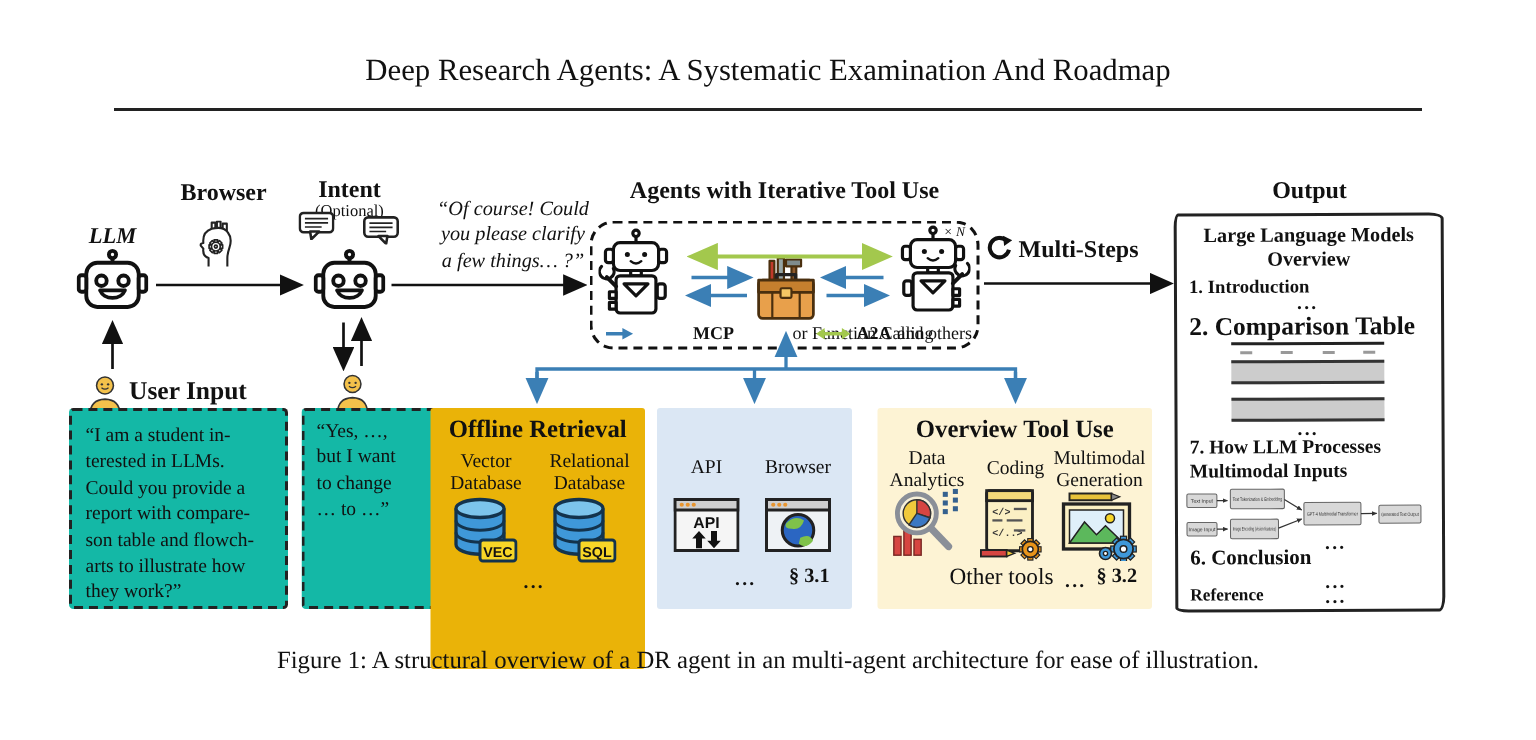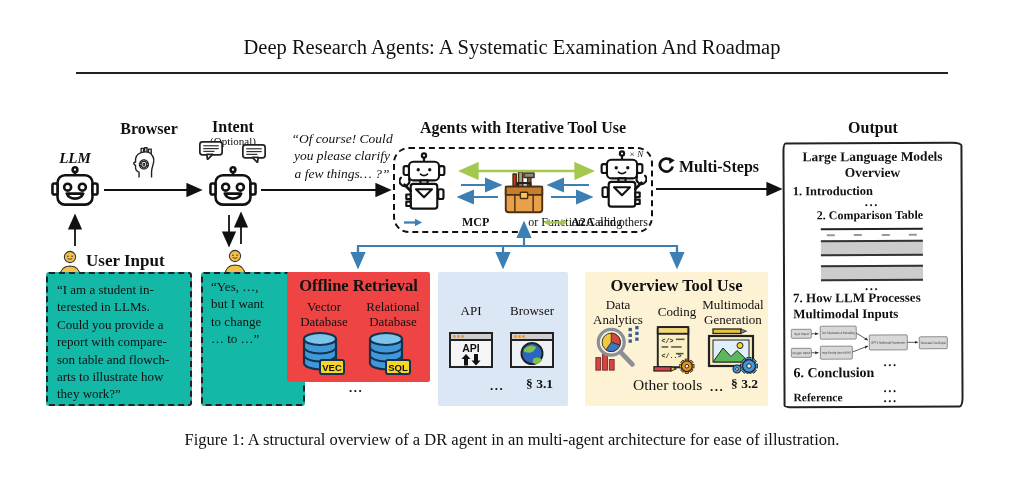--- a/index.html
+++ b/index.html
@@ -195,21 +195,21 @@
     <polygon points="13,0.2 19.8,3.6 13.8,7.8" fill="#111"></polygon>
   </svg>
   <div class="abs b" style="top:158px;left:679px;font-size:16px;">Multi-Steps</div>
 
   <div class="abs lbl16 c" style="top:119px;left:793px;width:160px;">Output</div>
   <div class="abs doc" style="top:142px;left:783px;width:180px;height:266px;">
     <div class="abs doc-title preline" style="top:5px;left:0;width:100%;">Large Language Models
 Overview</div>
     <div class="abs doc-h" style="top:40px;left:8px;font-size:12.5px;">1. Introduction</div>
     <div class="abs dots" style="top:50px;left:80px;">...</div>
-    <div class="abs doc-h" style="top:64px;left:8px;font-size:12px;margin-left:24px;">2. Comparison Table</div>
+    <div class="abs doc-h" style="top:64px;left:8px;font-size:17px;">2. Comparison Table</div>
 
     <div class="abs" style="top:84px;left:36px;width:102px;">
       <div style="height:2px;background:#222;"></div>
       <div style="display:flex;justify-content:space-between;padding:0 6px;margin-top:4px;">
         <div class="dash"></div>
           <div class="dash"></div>
           <div class="dash"></div>
           <div class="dash"></div>
       </div>
       <div class="tbl-bar" style="margin-top:4px;"></div>
@@ -285,21 +285,21 @@
       <circle cx="17.4" cy="7.6" r="0.9" fill="#333"></circle>
     <path d="M12.3 10.2 Q15 12.3 17.7 10.2" stroke="#333" stroke-width="1" fill="none"></path>
   </svg>
   <div class="abs dashedbox" style="top:272px;left:201px;width:104px;height:134px;display:flex;align-items:flex-start;">
     <div class="ubox-text preline" style="padding:4px 8px;">“Yes, …,
 but I want
 to change
 … to …”</div>
   </div>
 
-  <div class="abs toolbox-panel" style="top:272px;left:287px;width:143px;height:110px;background:#ef4444;">
+  <div class="abs toolbox-panel" style="top:272px;left:287px;width:143px;height:174px;background:#eab308;">
     <div class="panel-title" style="margin-top:4px;">Offline Retrieval</div>
     <div class="abs panel-lbl preline" style="top:28px;left:4px;width:66px;">Vector
 Database</div>
     <div class="abs panel-lbl preline" style="top:28px;left:72px;width:68px;">Relational
 Database</div>
     <svg class="abs" style="top:58px;left:14px;" width="44" height="46" viewBox="0 0 44 46">
       <path d="M3 9 V33 a16 6.5 0 0 0 32 0 V9" fill="#3f98d9" stroke="#13334d" stroke-width="2.2"></path>
       <ellipse cx="19" cy="9" rx="16" ry="6" fill="#7cc4ec" stroke="#13334d" stroke-width="2.2"></ellipse>
       <path d="M3 17 a16 6.5 0 0 0 32 0 M3 25 a16 6.5 0 0 0 32 0" fill="none" stroke="#13334d" stroke-width="2"></path>
       <rect x="19" y="30" width="24" height="14" rx="2" fill="#f7d627" stroke="#13334d" stroke-width="2"></rect>

